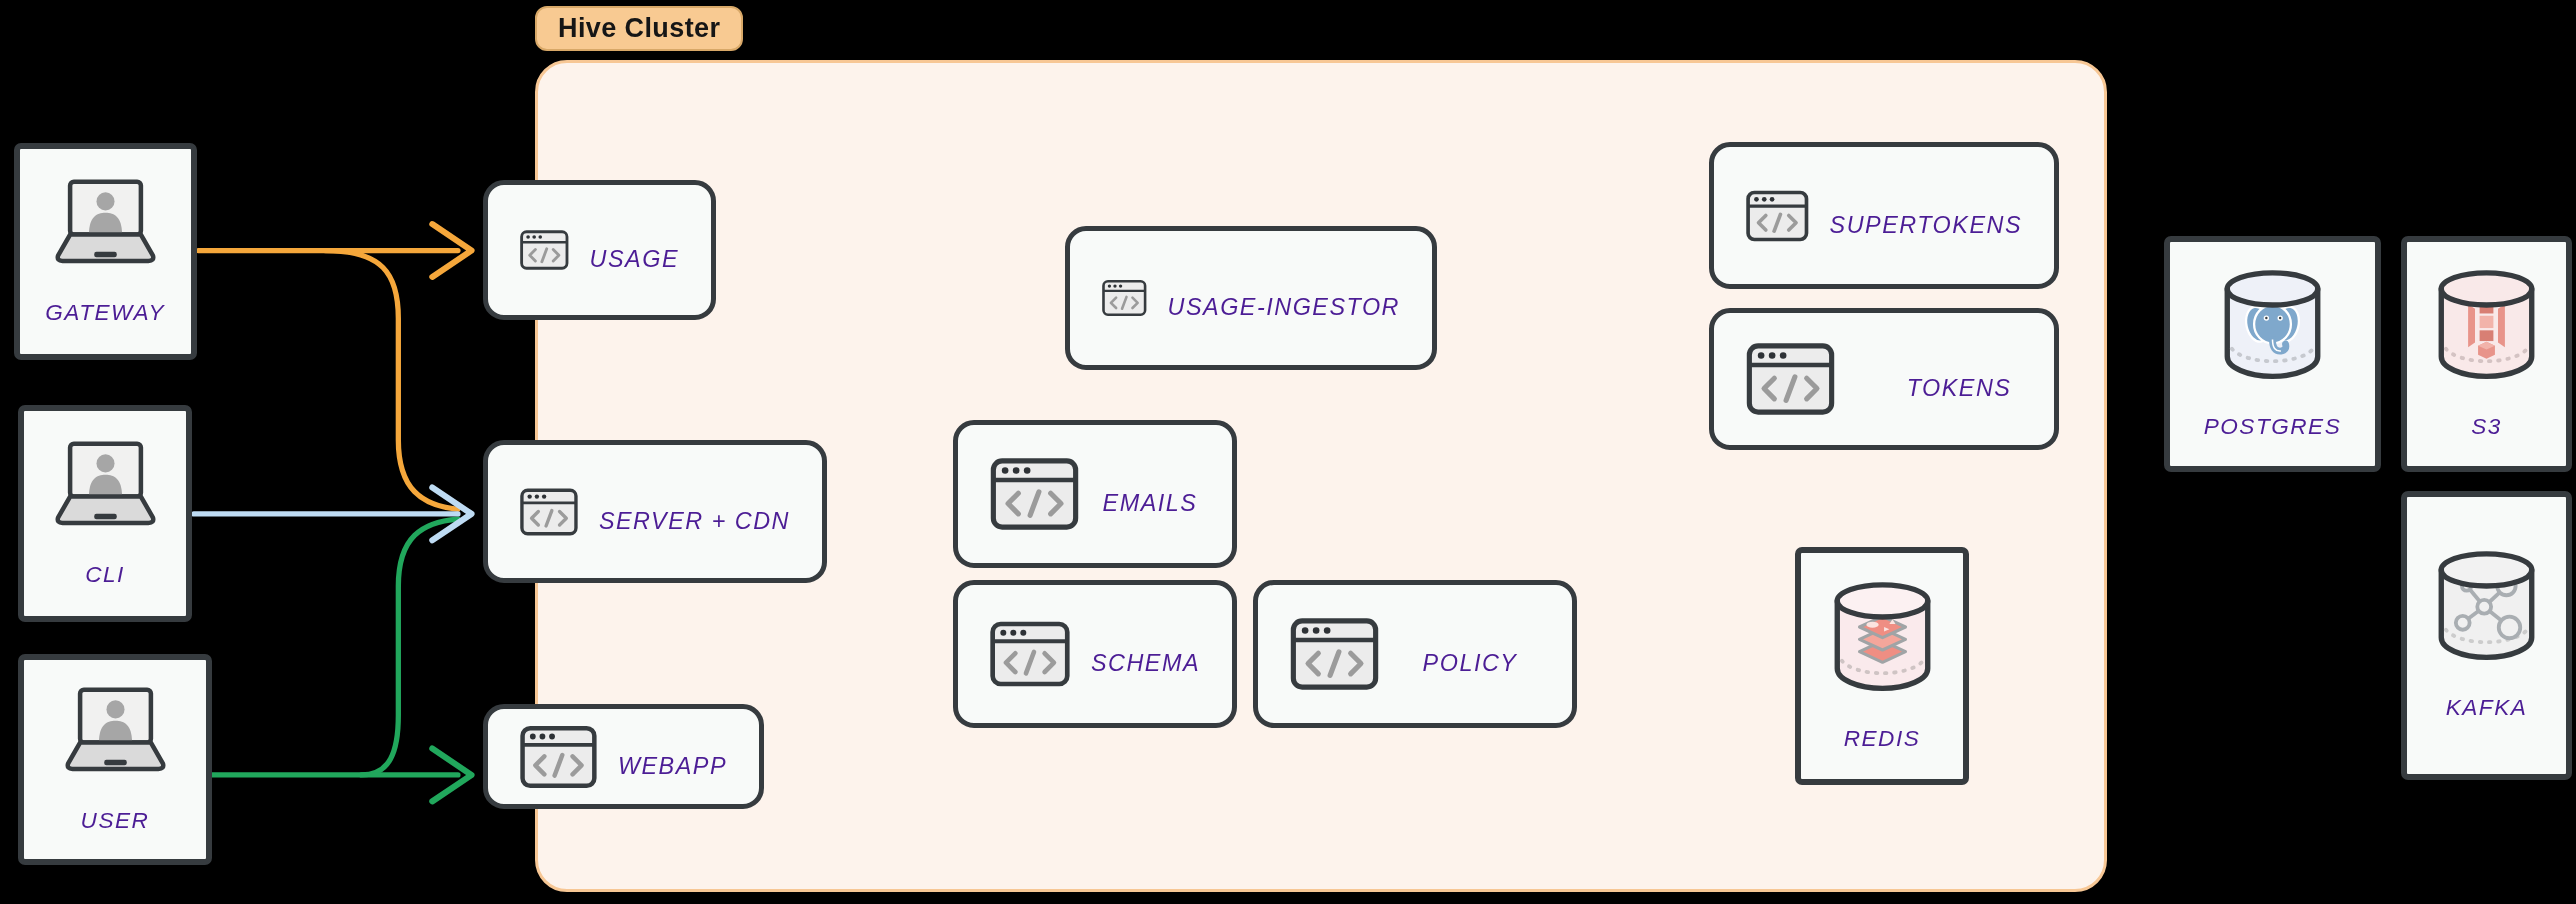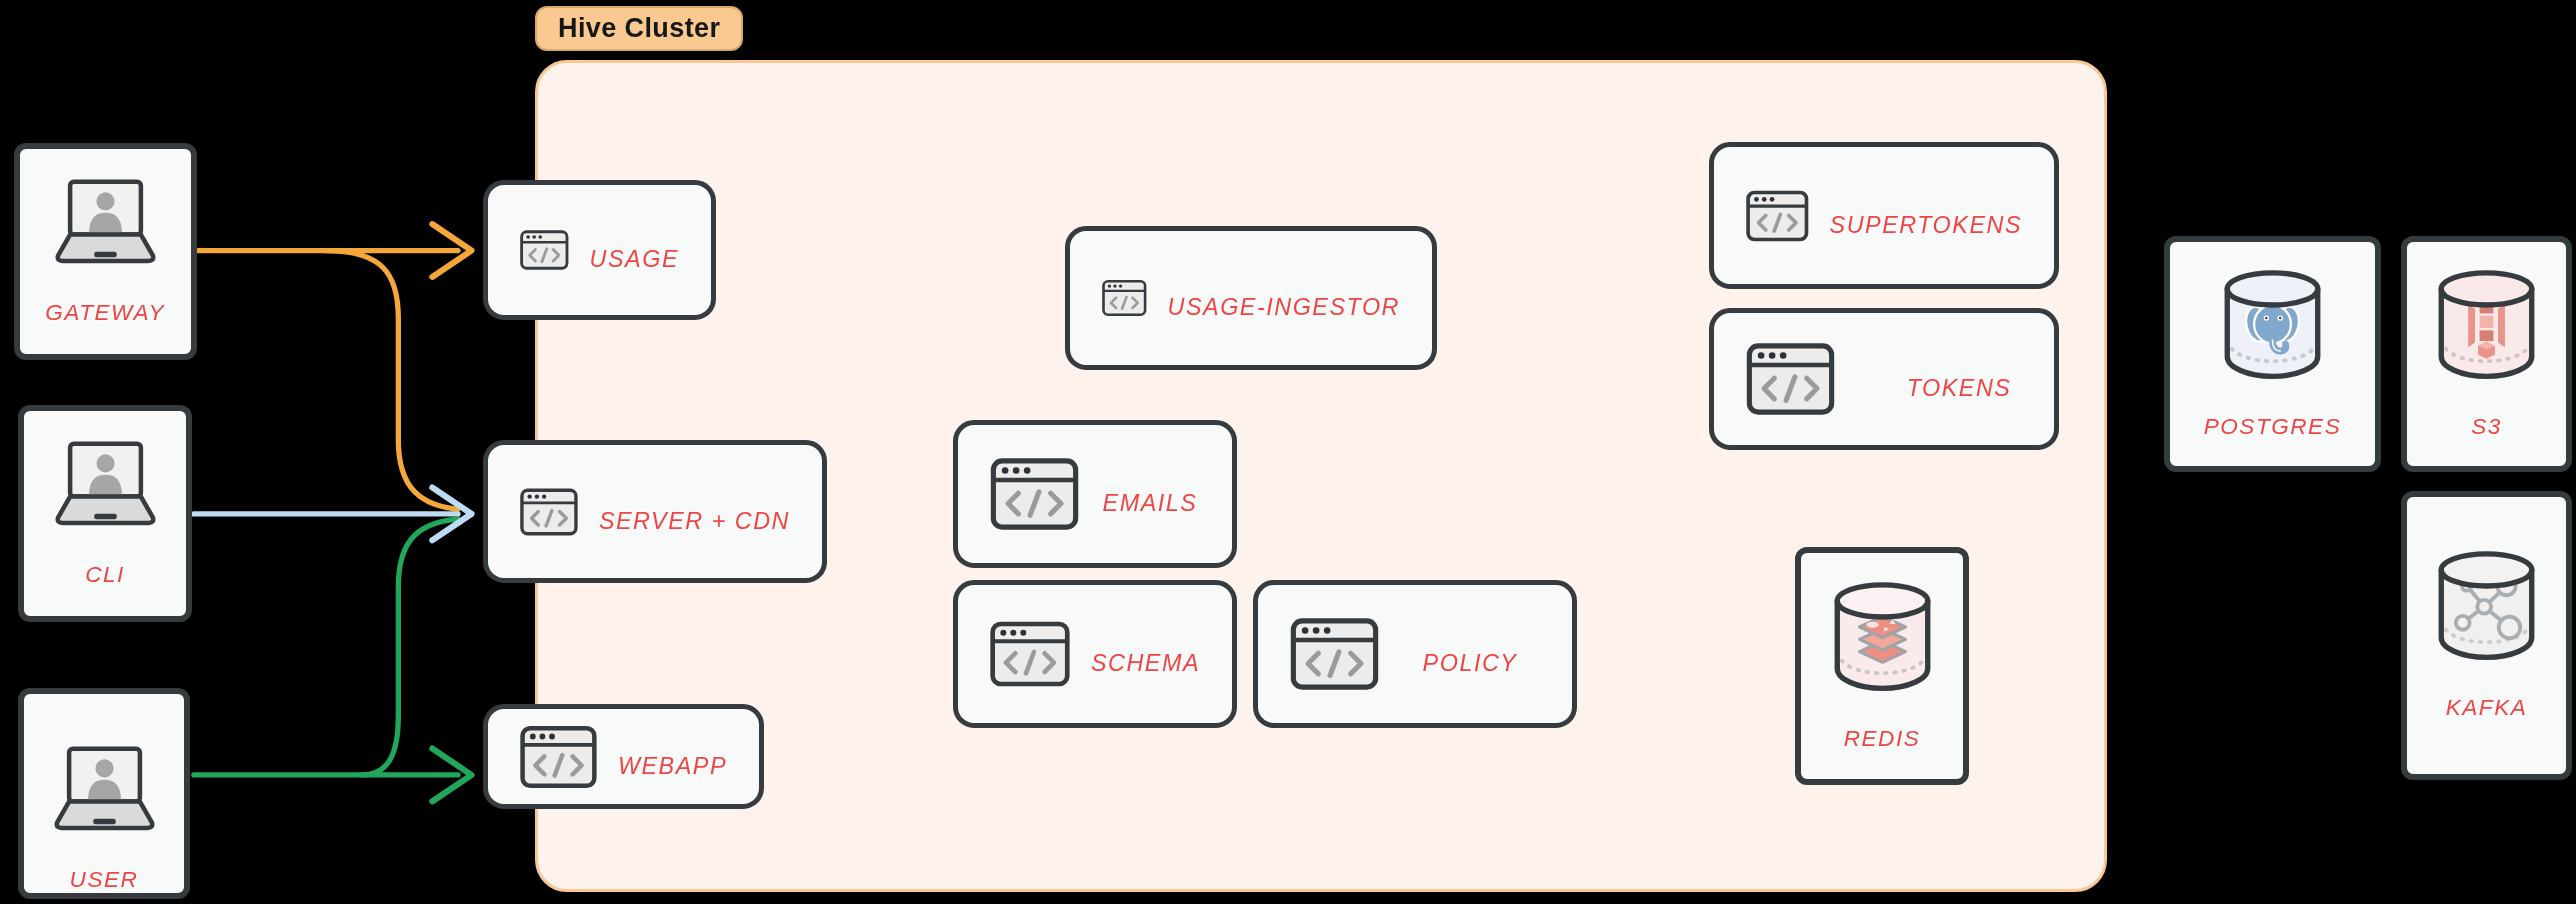--- a/index.html
+++ b/index.html
@@ -20,24 +20,24 @@
   }
   .node{
     position:absolute;background:#f8faf9;border:5.3px solid #363b3f;
     box-sizing:border-box;display:flex;align-items:center;
   }
   .service{border-radius:21px;padding:0 32px;gap:21px;}
   .service .label{flex:1;text-align:center;}
   .service .label.align-right{text-align:right;padding-right:10.6px;}
   .client,.store{
     flex-direction:column;justify-content:center;gap:11px;
-    border-radius:12px;border-width:6px;
+    border-radius:7px;border-width:6px;
   }
   .label{
-    font-style:italic;color:#ef4444;letter-spacing:1.5px;font-size:23.4px;
+    font-style:italic;color:#4c1d95;letter-spacing:1.5px;font-size:23.4px;
     white-space:nowrap;
     margin-top:19px;
   }
   .store .label,.client .label{font-size:22.6px;}
   .edges{position:absolute;left:0;top:0;pointer-events:none;}
   svg{display:block;}
 </style>
 </head>
 <body>
 
@@ -81,21 +81,21 @@
       <rect x="32" y="5" width="94" height="70" rx="5" fill="#f1f1f0" stroke="#363b3f" stroke-width="6"></rect>
       <circle cx="79" cy="31" r="12" fill="#a6a6a6"></circle>
       <path d="M57 75 C57 52 67 46 79 46 C91 46 101 52 101 75 Z" fill="#a6a6a6"></path>
       <path d="M33 75 H125" stroke="#9a9a9a" stroke-width="3" stroke-dasharray="5 5"></path>
       <path d="M32 75 L16 103 Q14 110 22 110 H136 Q144 110 142 103 L126 75 Z" fill="#dadada" stroke="#363b3f" stroke-width="6" stroke-linejoin="round"></path>
       <rect x="64" y="98" width="30" height="7" rx="3" fill="#363b3f"></rect>
     </svg>
     <span class="label">CLI</span>
   </div>
 
-  <div class="node client" style="left:18px;top:688px;width:172px;height:211px;justify-content:flex-end;">
+  <div class="node client" style="left:18px;top:654px;width:194px;height:211px;">
     <svg width="119" height="92" viewBox="0 0 158 122">
       <rect x="32" y="5" width="94" height="70" rx="5" fill="#f1f1f0" stroke="#363b3f" stroke-width="6"></rect>
       <circle cx="79" cy="31" r="12" fill="#a6a6a6"></circle>
       <path d="M57 75 C57 52 67 46 79 46 C91 46 101 52 101 75 Z" fill="#a6a6a6"></path>
       <path d="M33 75 H125" stroke="#9a9a9a" stroke-width="3" stroke-dasharray="5 5"></path>
       <path d="M32 75 L16 103 Q14 110 22 110 H136 Q144 110 142 103 L126 75 Z" fill="#dadada" stroke="#363b3f" stroke-width="6" stroke-linejoin="round"></path>
       <rect x="64" y="98" width="30" height="7" rx="3" fill="#363b3f"></rect>
     </svg>
     <span class="label">USER</span>
   </div>

